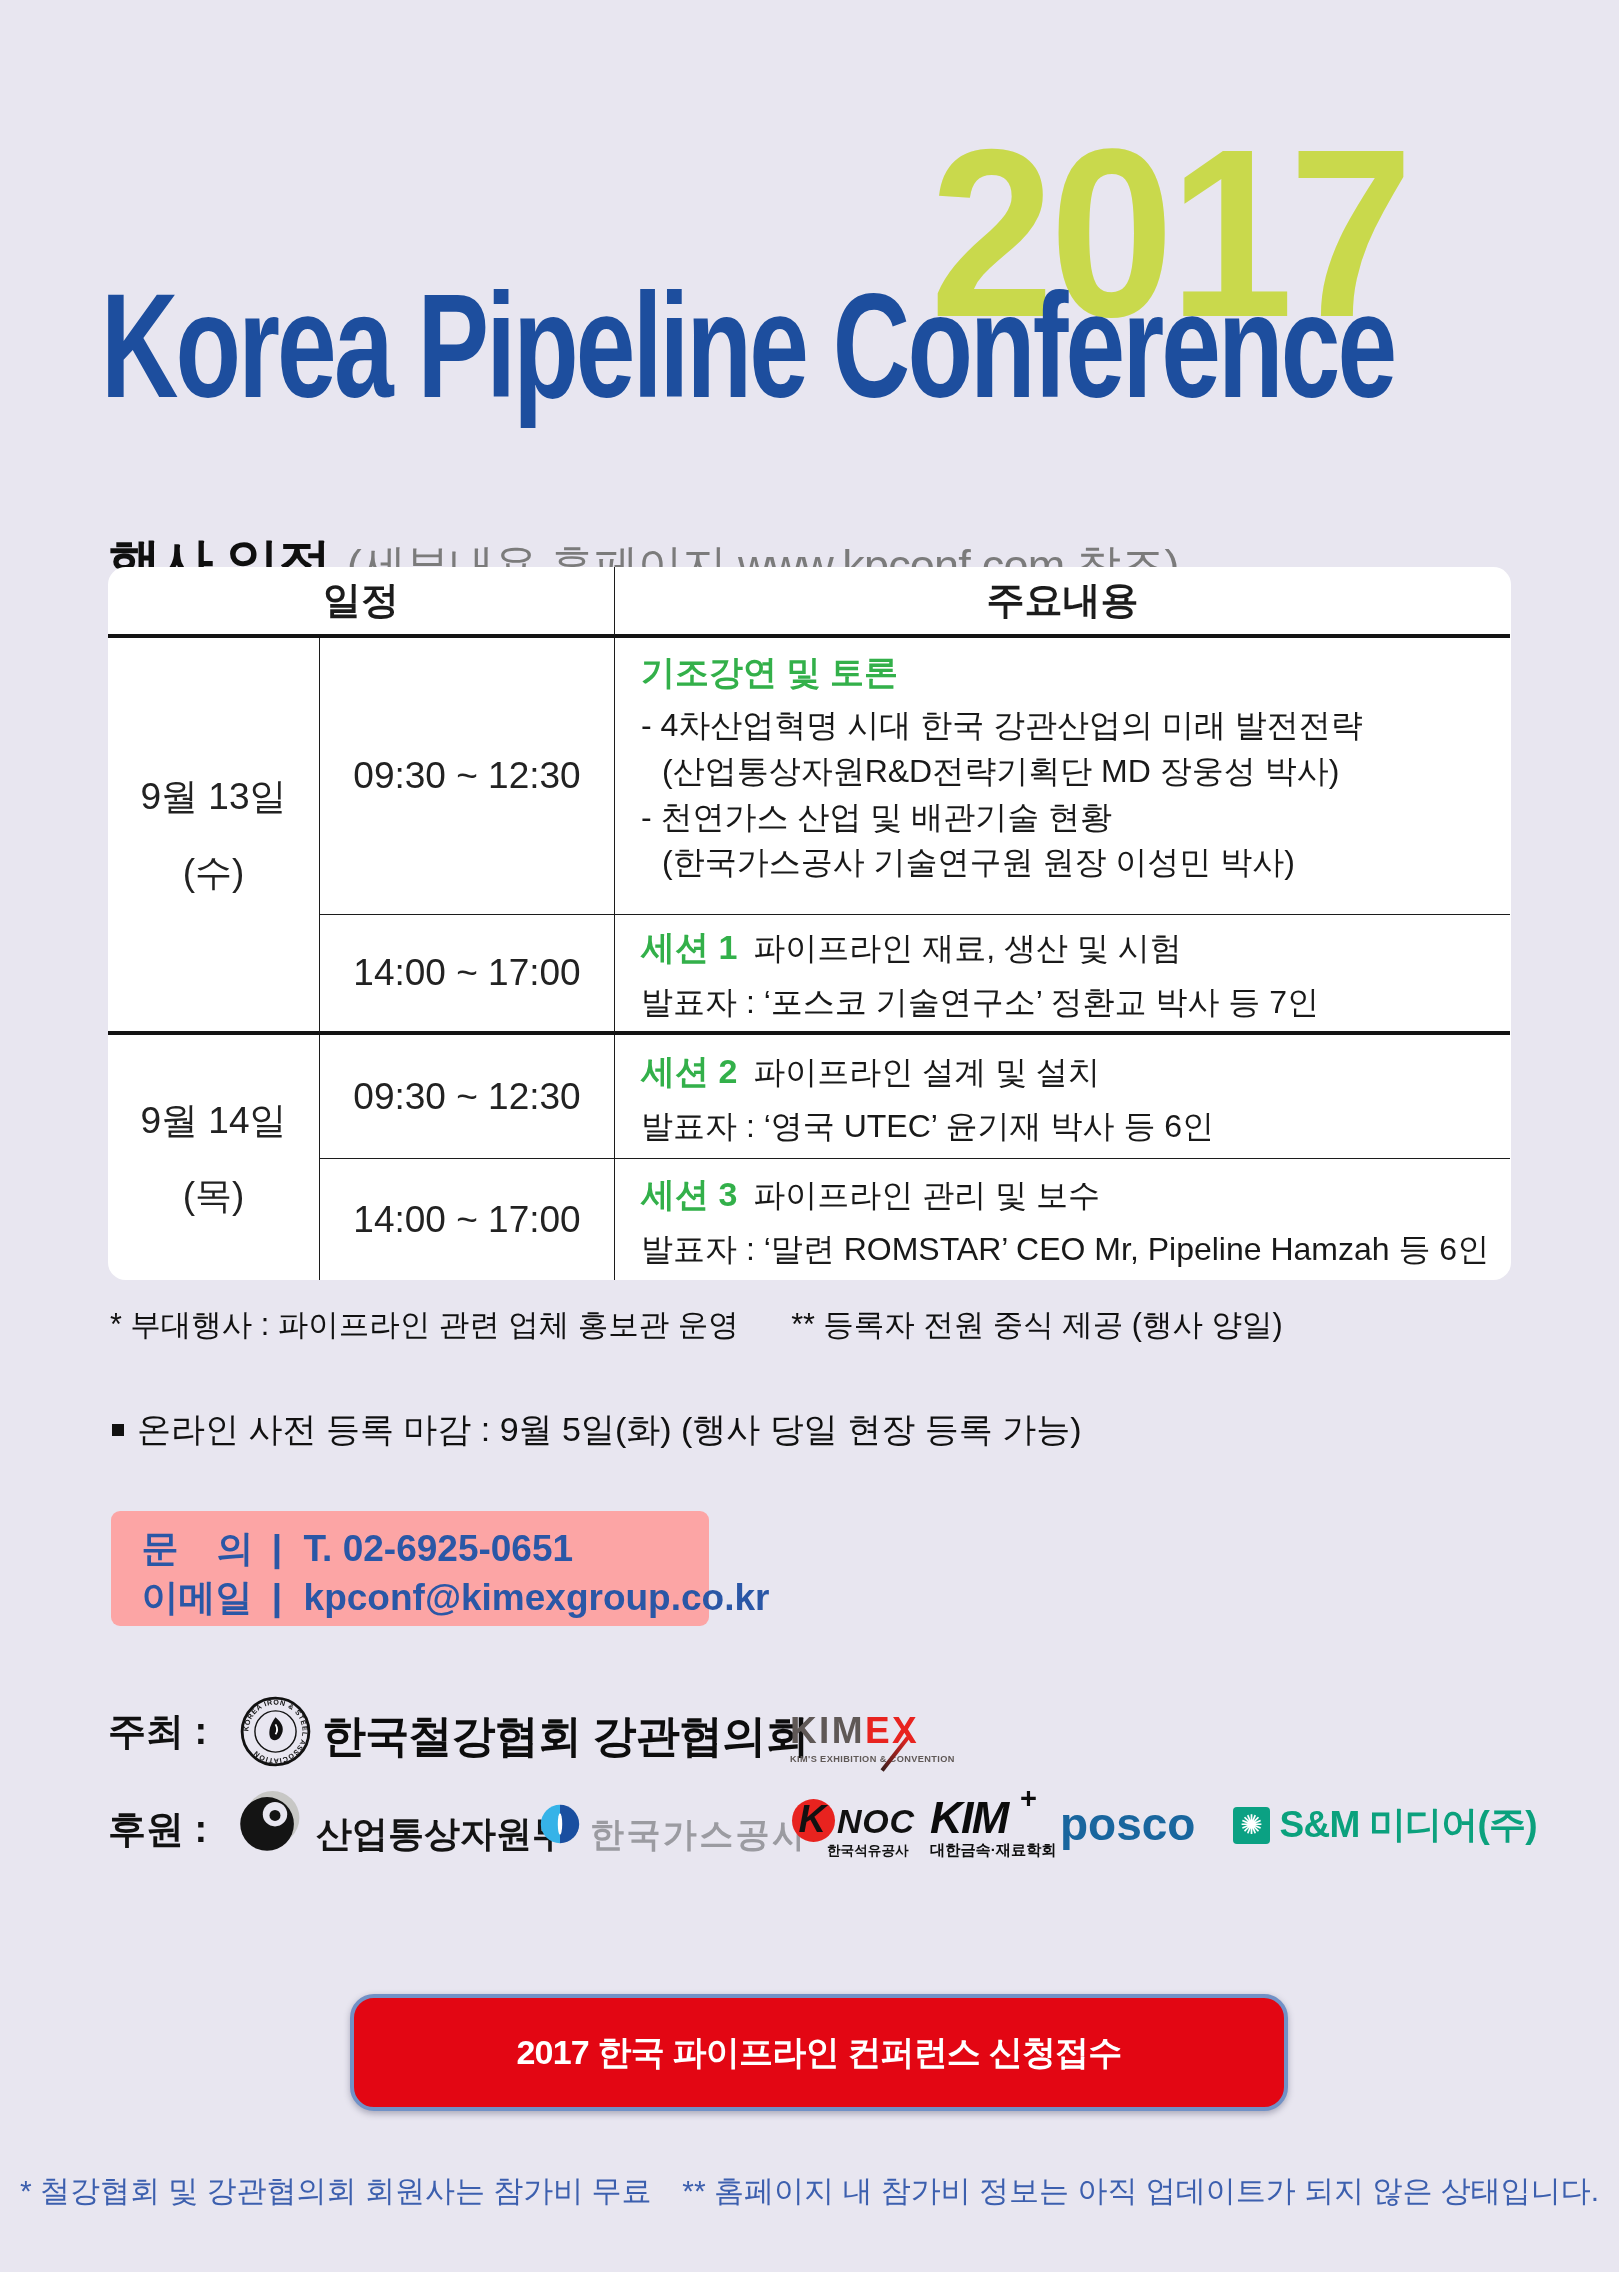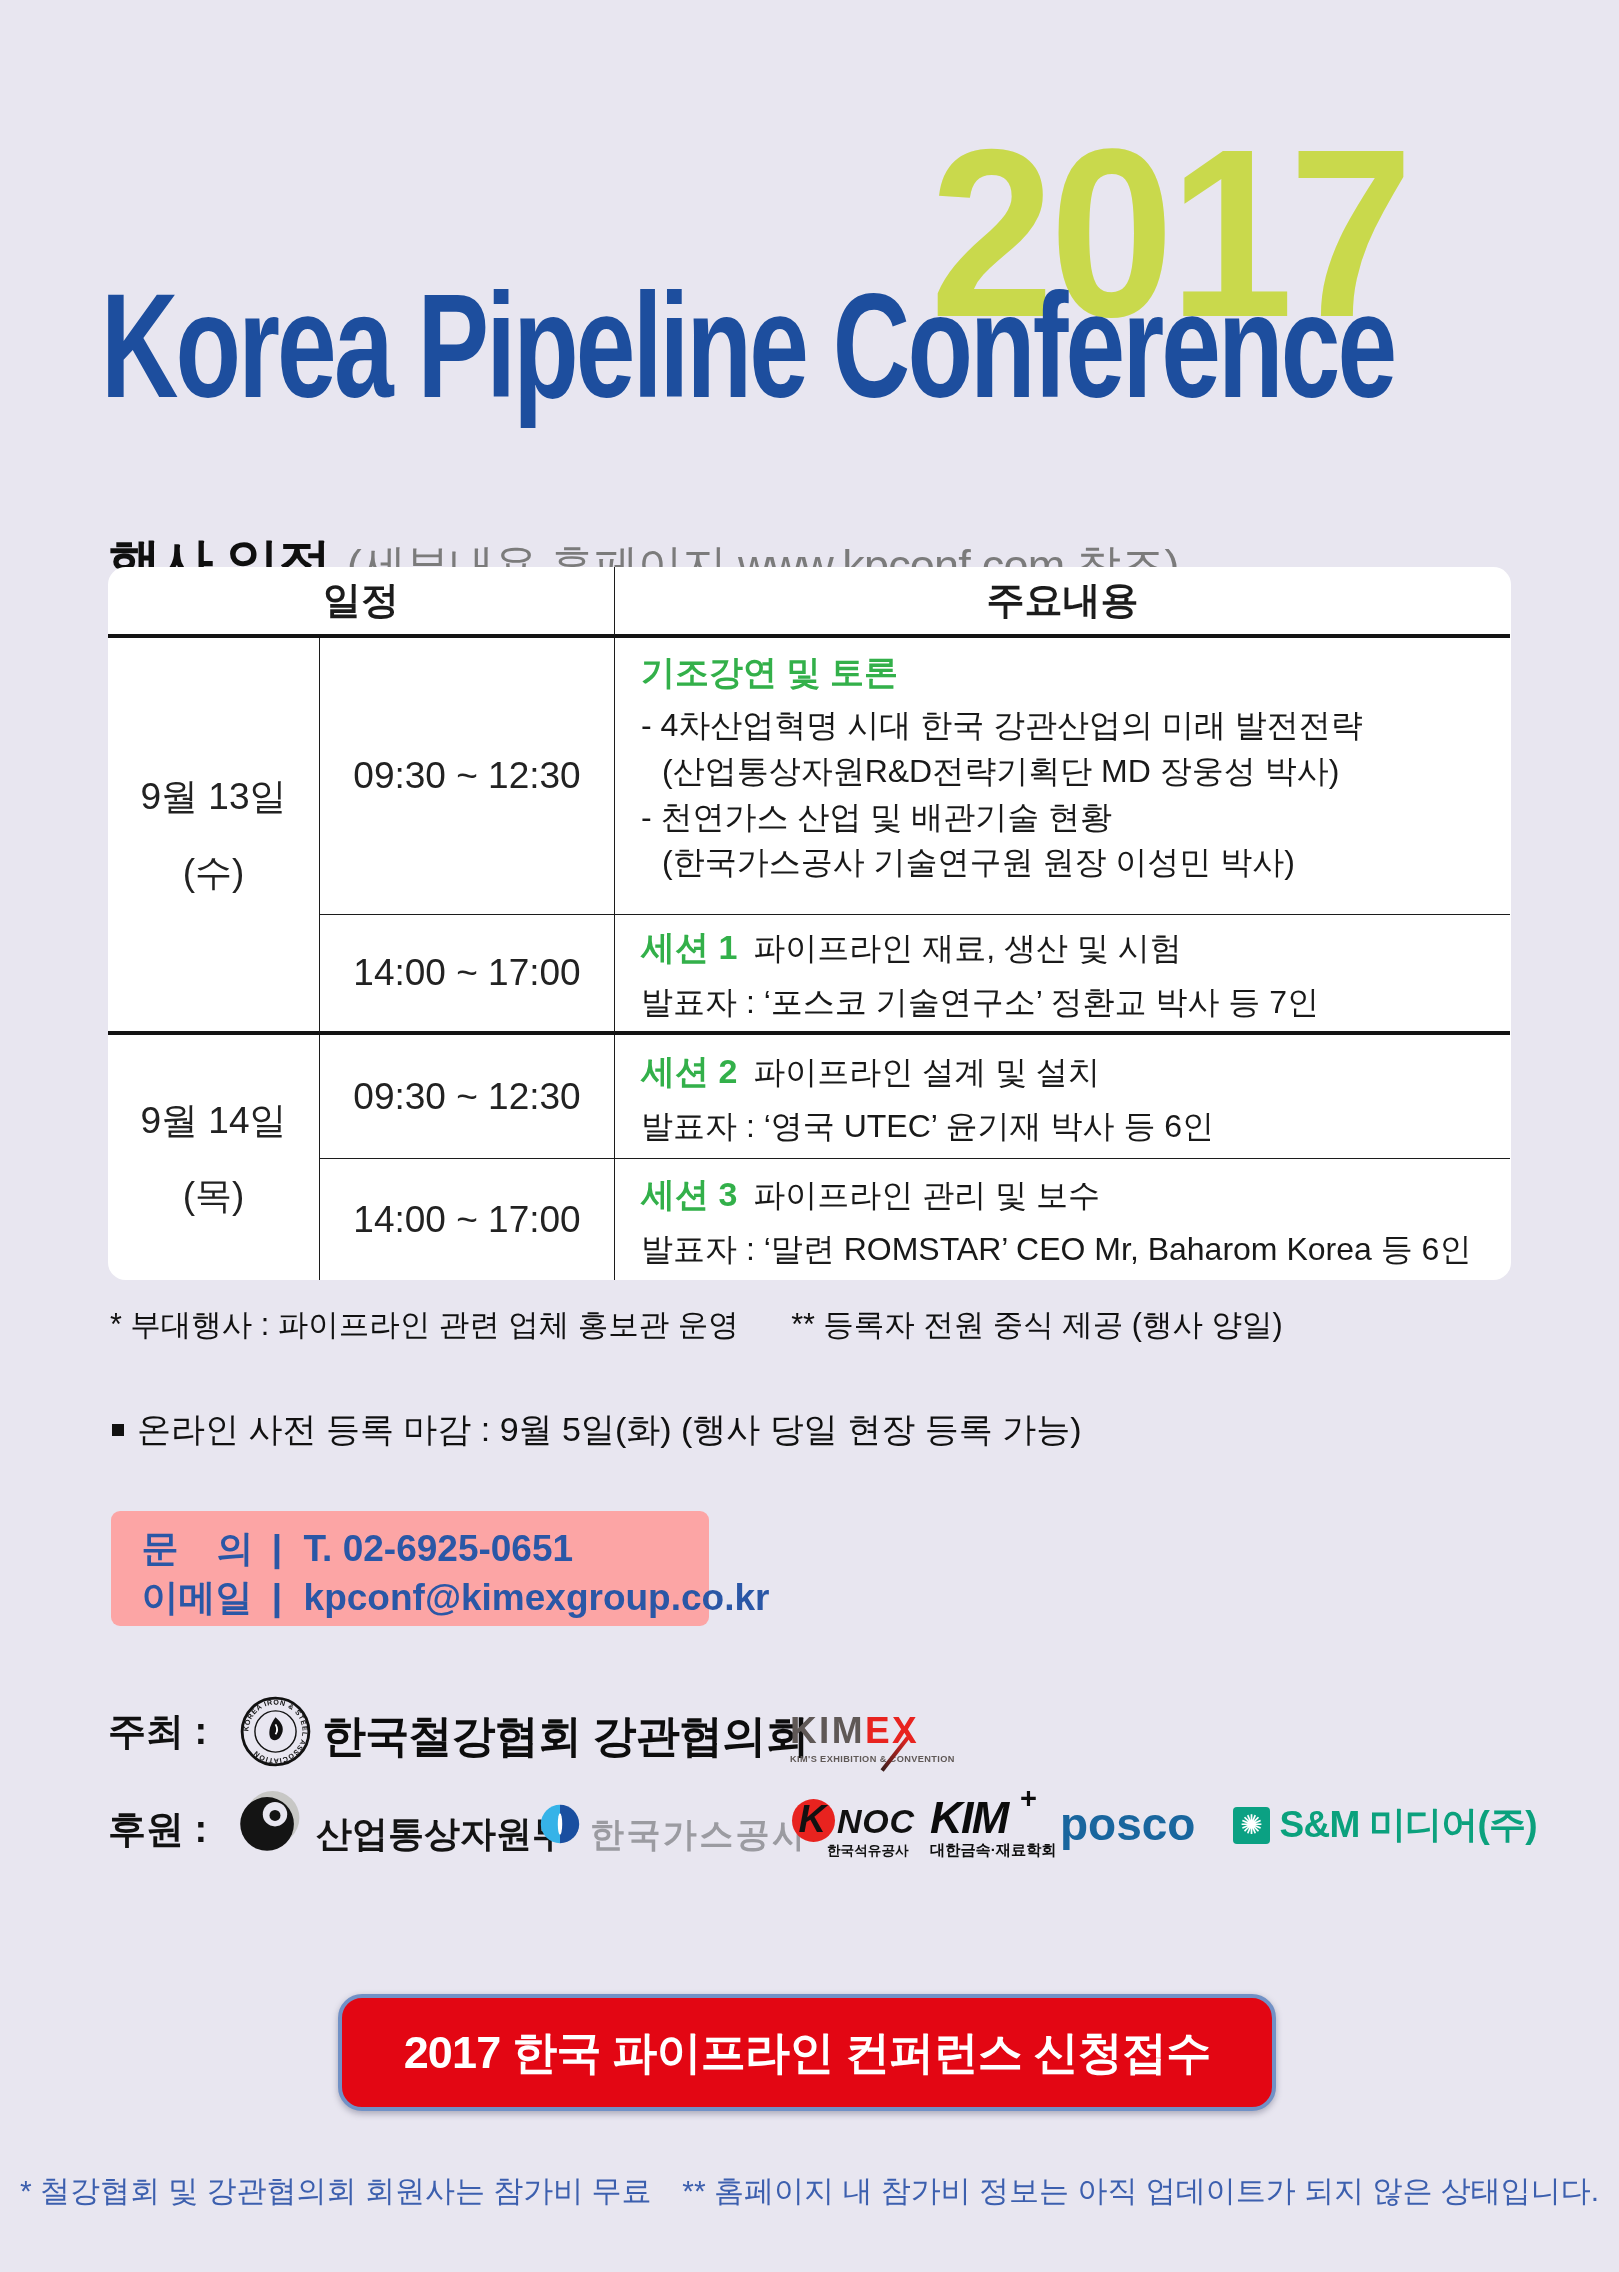--- a/index.html
+++ b/index.html
@@ -102,25 +102,25 @@
   .kim-plus{position:absolute;left:90px;top:-9.6px;font-size:29px;font-weight:bold;color:#0c0c0c;}
   .kim-sub{position:absolute;left:0;top:48px;font-size:15.2px;font-weight:bold;color:#0c0c0c;}
   .posco-text{left:1060px;top:1797px;font-size:46px;font-weight:bold;color:#19669e;letter-spacing:0;}
   .snm{left:1233px;top:1800px;display:flex;align-items:center;gap:9.6px;}
   .snm-icon{width:37px;height:37px;border-radius:4px;background:#0ba183;color:#fff;
     display:flex;align-items:center;justify-content:center;font-size:27px;line-height:1;}
   .snm-text{font-size:37px;font-weight:bold;color:#0ba17d;letter-spacing:-0.8px;}
 
   
   .cta{
-    position:absolute;left:338px;top:1994px;width:930px;height:109px;
+    position:absolute;left:350px;top:1994px;width:930px;height:109px;
     background:#e30613;border:4px solid #7191c6;border-radius:24px;
     display:flex;align-items:center;justify-content:center;
     box-shadow:0 2.4px 6.4px rgba(60,60,90,.35);
-    color:#fff;font-size:45px;font-weight:bold;letter-spacing:-0.8px;
+    color:#fff;font-size:34px;font-weight:bold;letter-spacing:-0.8px;
     text-decoration:none;white-space:nowrap;cursor:pointer;
   }
 
   
   .footer-note{position:absolute;left:0;top:2171px;width:1619px;text-align:center;
     font-size:30px;font-weight:500;color:#3c5fae;white-space:nowrap;}
   .footer-note .n2{margin-left:22.4px;}
 </style>
 </head>
 <body>
@@ -175,21 +175,21 @@
       </span>
       <span class="speaker">발표자 : ‘영국 UTEC’ 윤기재 박사 등 6인</span>
     </div>
 
     <div class="cell time-cell b-r2" style="grid-column:2;grid-row:5;">14:00 ~ 17:00</div>
     <div class="cell content-cell session-row" style="grid-column:3;grid-row:5;">
       <span class="session-line">
         <span class="green">세션 3</span>
         <span>파이프라인 관리 및 보수</span>
       </span>
-      <span class="speaker">발표자 : ‘말련 ROMSTAR’ CEO Mr, Baharom Korea 등 6인</span>
+      <span class="speaker">발표자 : ‘말련 ROMSTAR’ CEO Mr, Pipeline Hamzah 등 6인</span>
     </div>
   </div>
 
   <div class="table-note">
     <span>* 부대행사 : 파이프라인 관련 업체 홍보관 운영</span>
     <span class="n2">** 등록자 전원 중식 제공 (행사 양일)</span>
   </div>
 
   <div class="reg-line">
     <span class="sq-bullet"></span>

